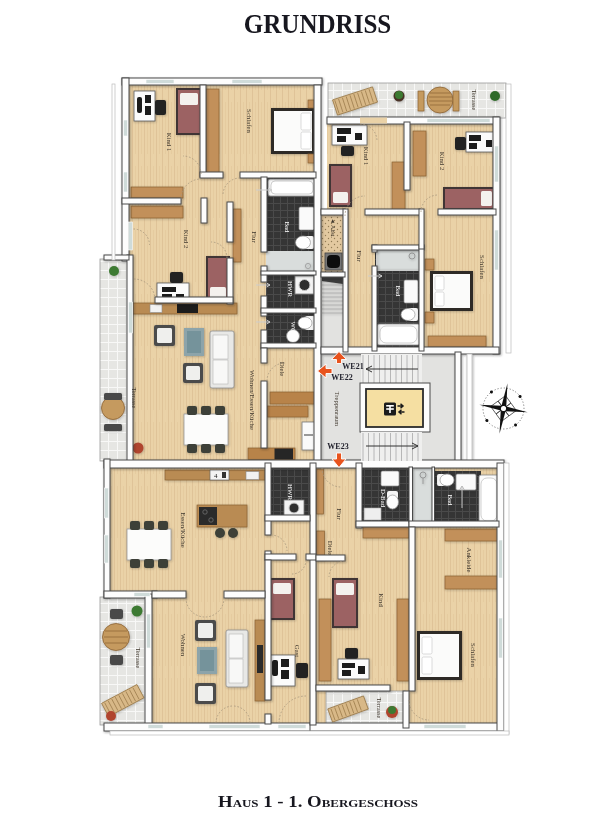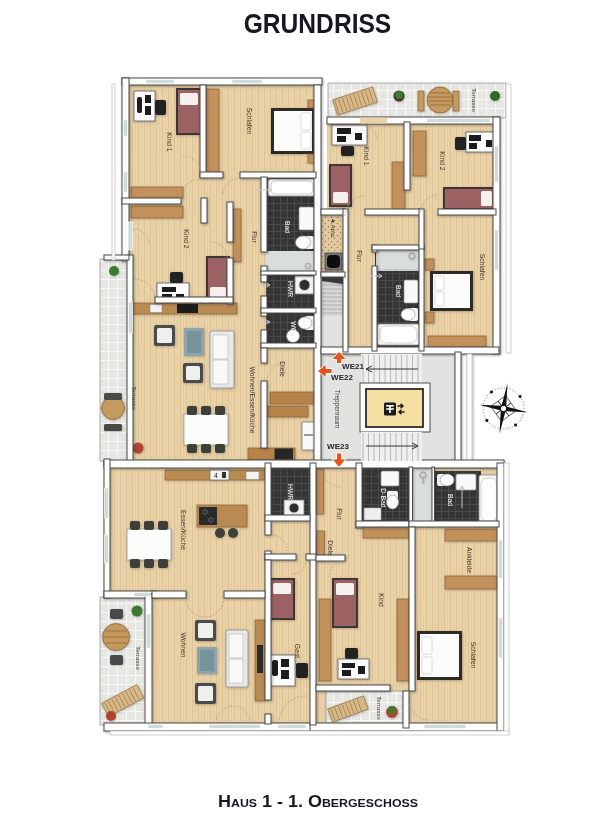--- a/index.html
+++ b/index.html
@@ -1,16 +1,16 @@
 <!DOCTYPE html>
 <html><head>
 <meta charset="utf-8">
 <style>
 html,body{margin:0;padding:0;background:#ffffff;}
-#page{width:496px;height:818px;position:relative;font-family:Liberation Sans, sans-serif;}
+#page{width:496px;height:818px;position:relative;font-family:Liberation Serif, serif;}
 svg{display:block;}
 </style>
 </head>
 <body>
 <div id="page">
 <svg width="613" height="818" viewBox="0 0 613 818" xmlns="http://www.w3.org/2000/svg">
 <defs>
 <pattern id="wd" width="6" height="64" patternUnits="userSpaceOnUse">
 <rect width="6" height="64" fill="#ead2a7"></rect>
 <rect width="0.8" height="64" fill="#ddc094"></rect>

